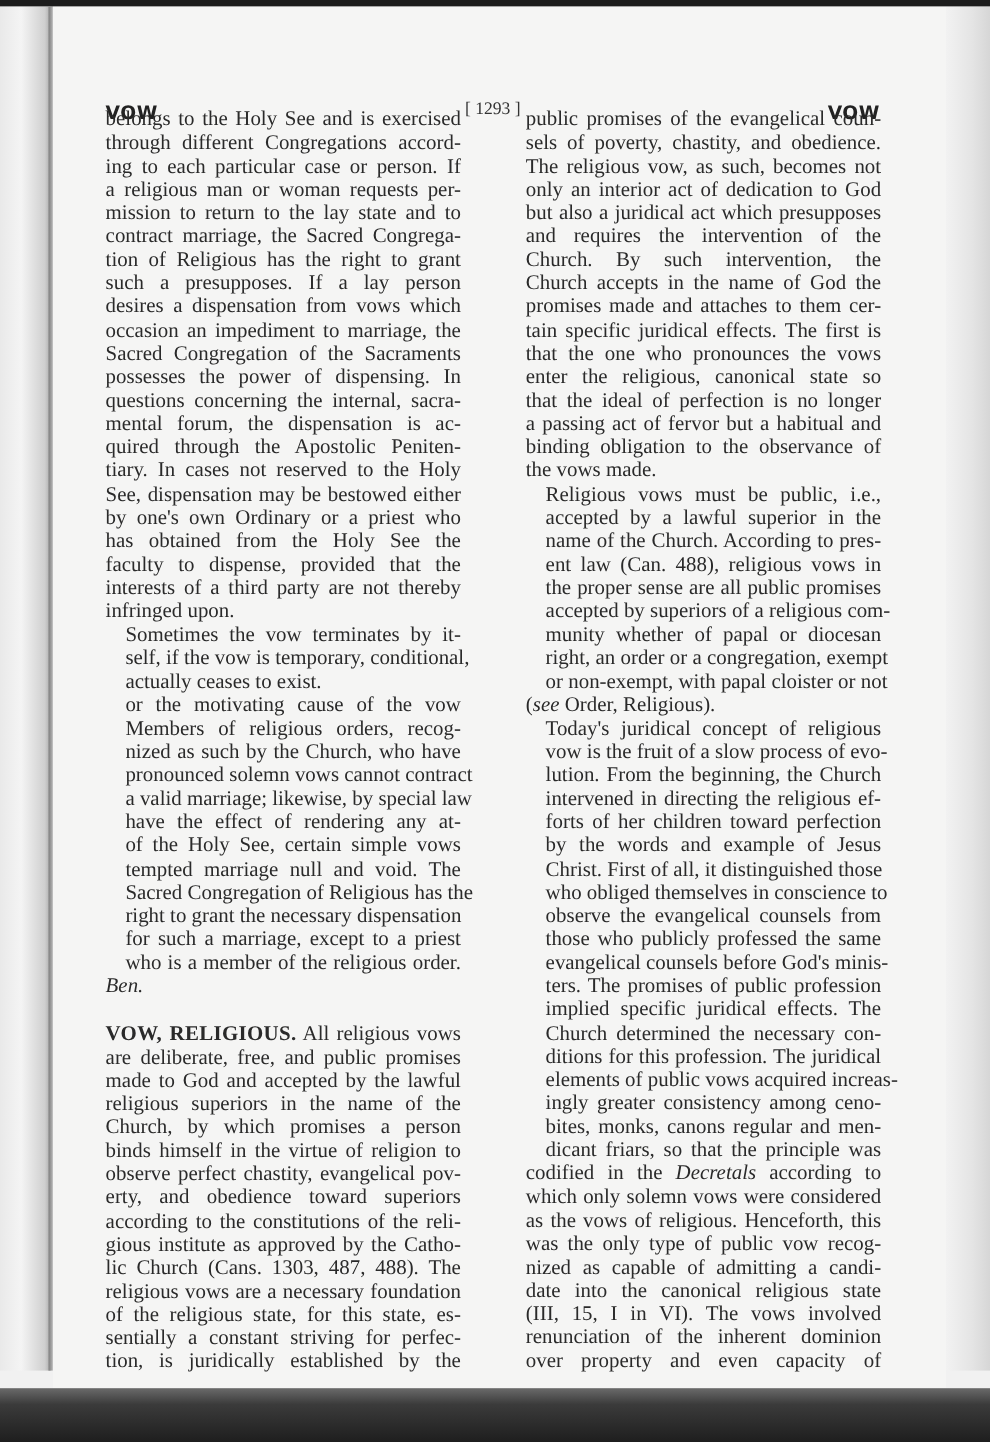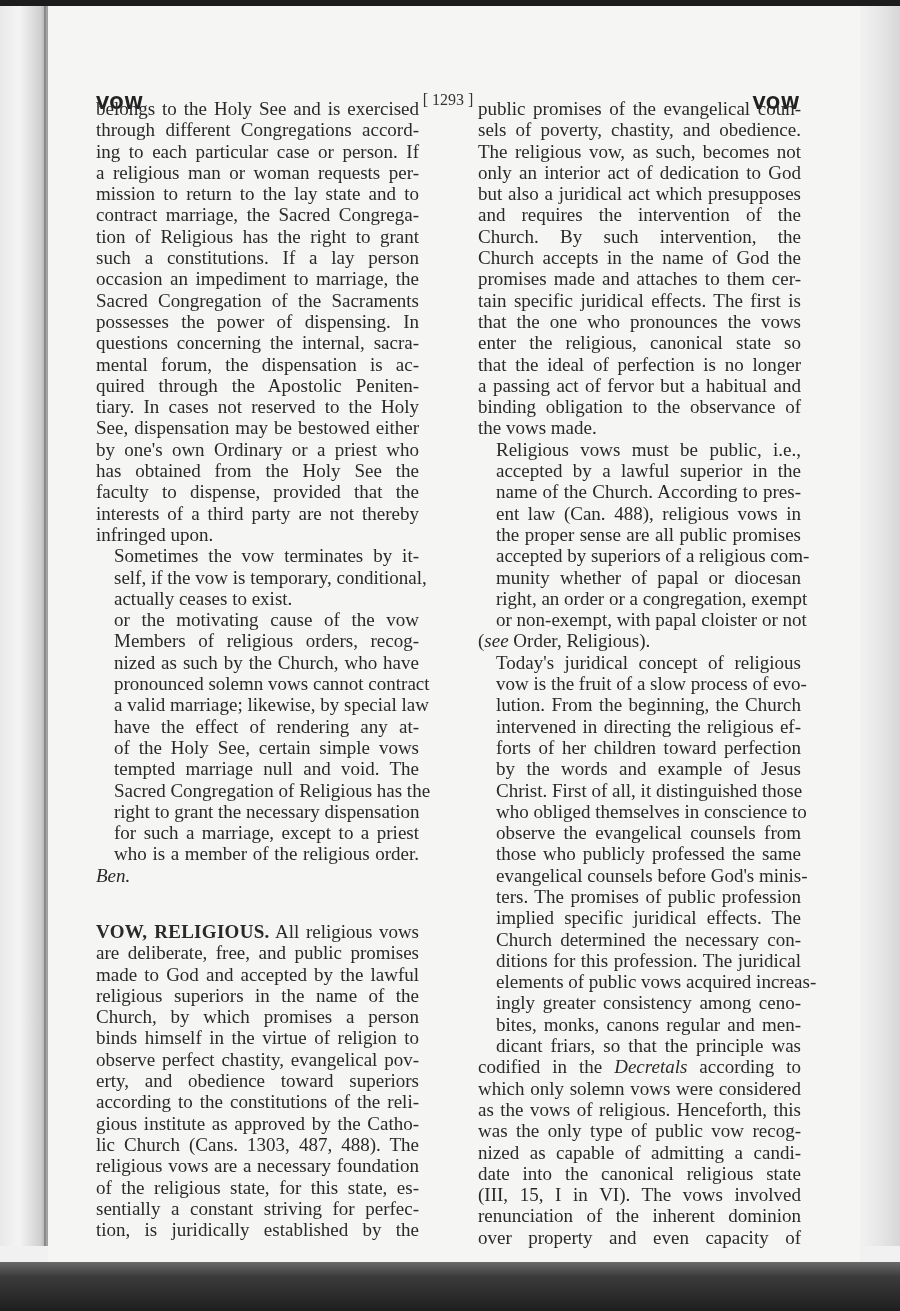--- a/index.html
+++ b/index.html
@@ -43,21 +43,21 @@
   }
   .col {
     position: absolute; top: 98px; width: 323px;
     font-size: 19px; line-height: 21.3px; text-align: justify;
     hyphens: none;
   }
   .col-left { left: 96px; }
   .col-right { left: 478px; }
   .col p { margin: 0; text-indent: 18px; }
   .col p.first { text-indent: 0; }
-  .col p.entry { text-indent: 0; margin-top: 35px; }
+  .col p.entry { text-indent: 0; margin-top: 22px; }
   .headword { font-weight: bold; letter-spacing: 0.3px; }
   em { font-style: italic; }
   .sig { font-style: italic; }
   .line { display: block; text-align: justify; text-align-last: justify; white-space: nowrap; }
   .line.last { text-align-last: left; }
 </style>
 </head>
 <body>
 
 <div class="top-edge"></div>
@@ -74,21 +74,22 @@
 
 <div class="col col-left">
   <p class="first" id="lp0">
       <span class="line">belongs to the Holy See and is exercised</span>
       <span class="line">through different Congregations accord-</span>
       <span class="line">ing to each particular case or person. If</span>
       <span class="line">a religious man or woman requests per-</span>
       <span class="line">mission to return to the lay state and to</span>
       <span class="line">contract marriage, the Sacred Congrega-</span>
       <span class="line">tion of Religious has the right to grant</span>
-      <span class="line">such a constitutions. If a lay person</span>
+      <span class="line">such a presupposes. If a lay person</span>
+      <span class="line">desires a dispensation from vows which</span>
       <span class="line">occasion an impediment to marriage, the</span>
       <span class="line">Sacred Congregation of the Sacraments</span>
       <span class="line">possesses the power of dispensing. In</span>
       <span class="line">questions concerning the internal, sacra-</span>
       <span class="line">mental forum, the dispensation is ac-</span>
       <span class="line">quired through the Apostolic Peniten-</span>
       <span class="line">tiary. In cases not reserved to the Holy</span>
       <span class="line">See, dispensation may be bestowed either</span>
       <span class="line">by one's own Ordinary or a priest who</span>
       <span class="line">has obtained from the Holy See the</span>

